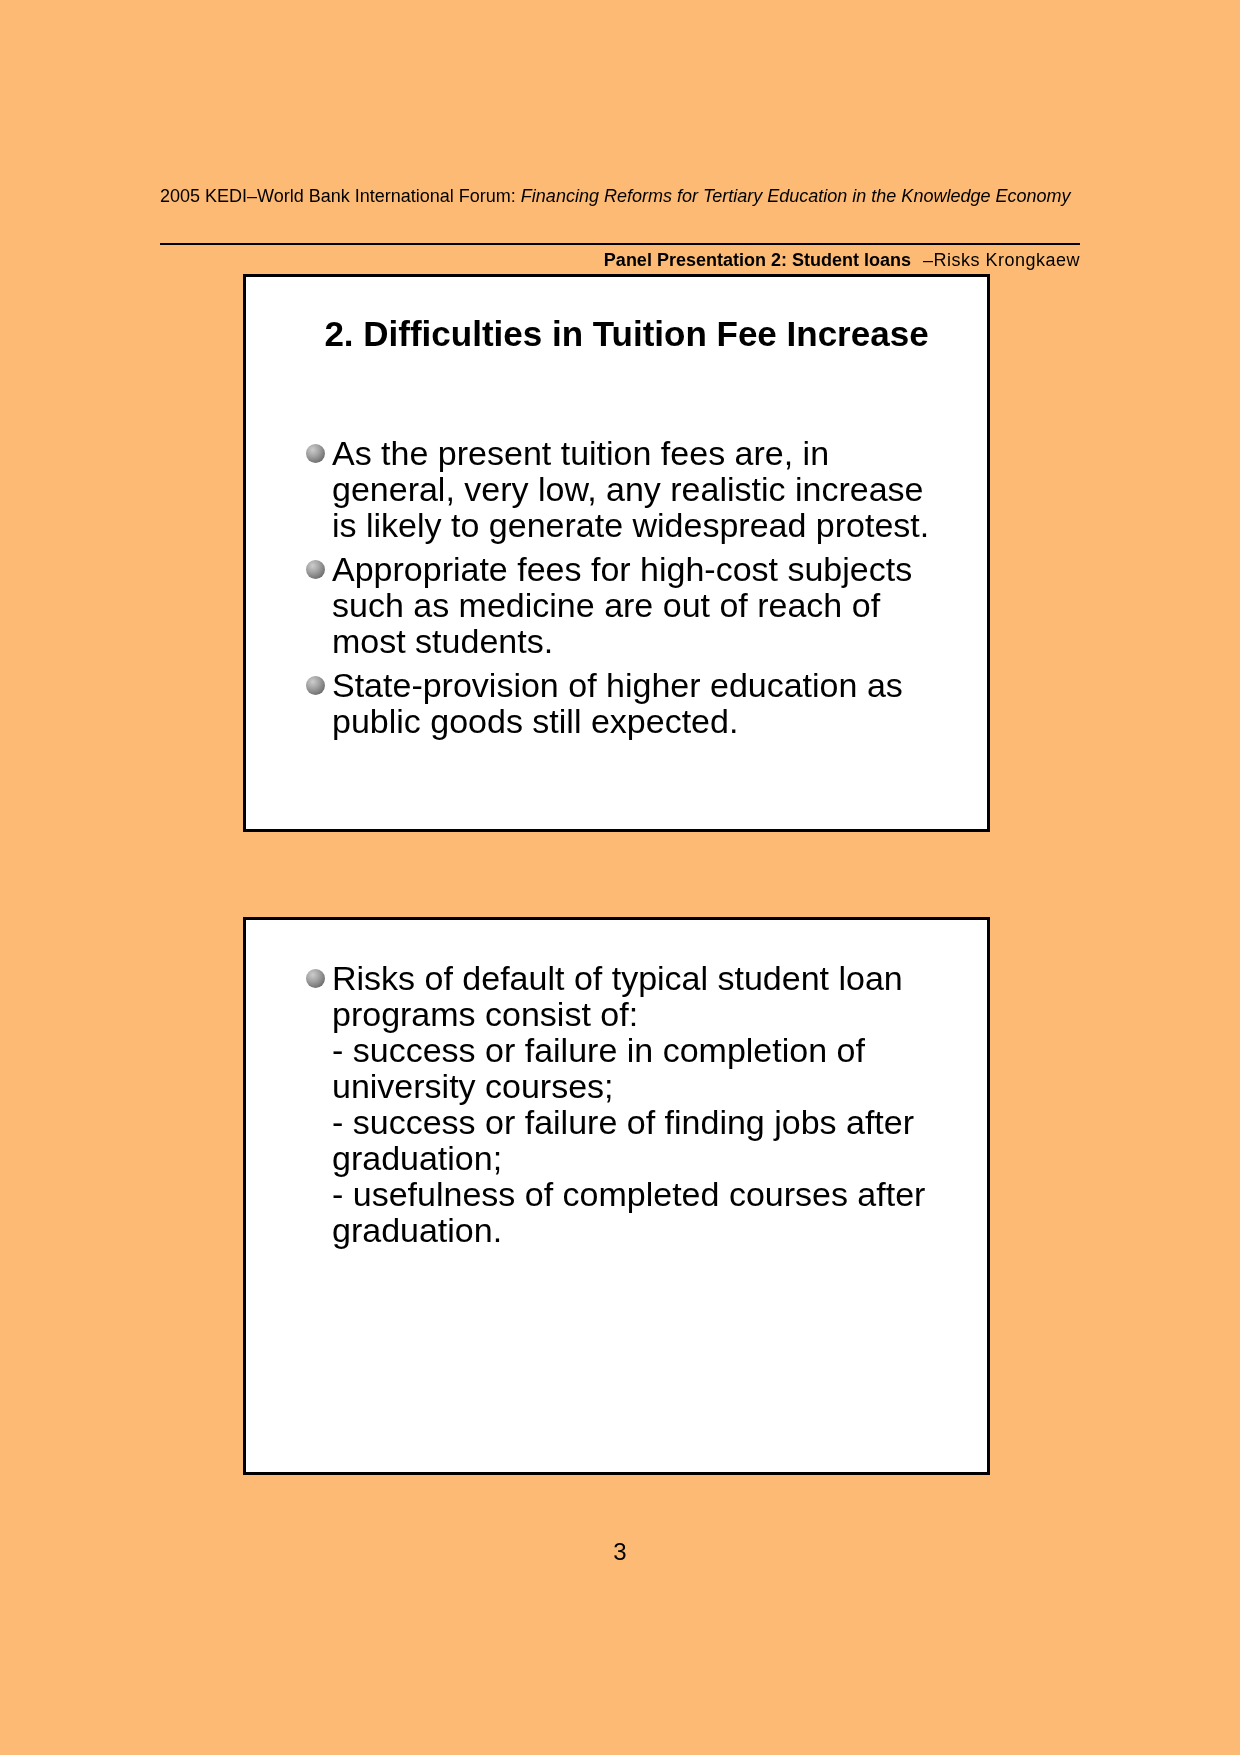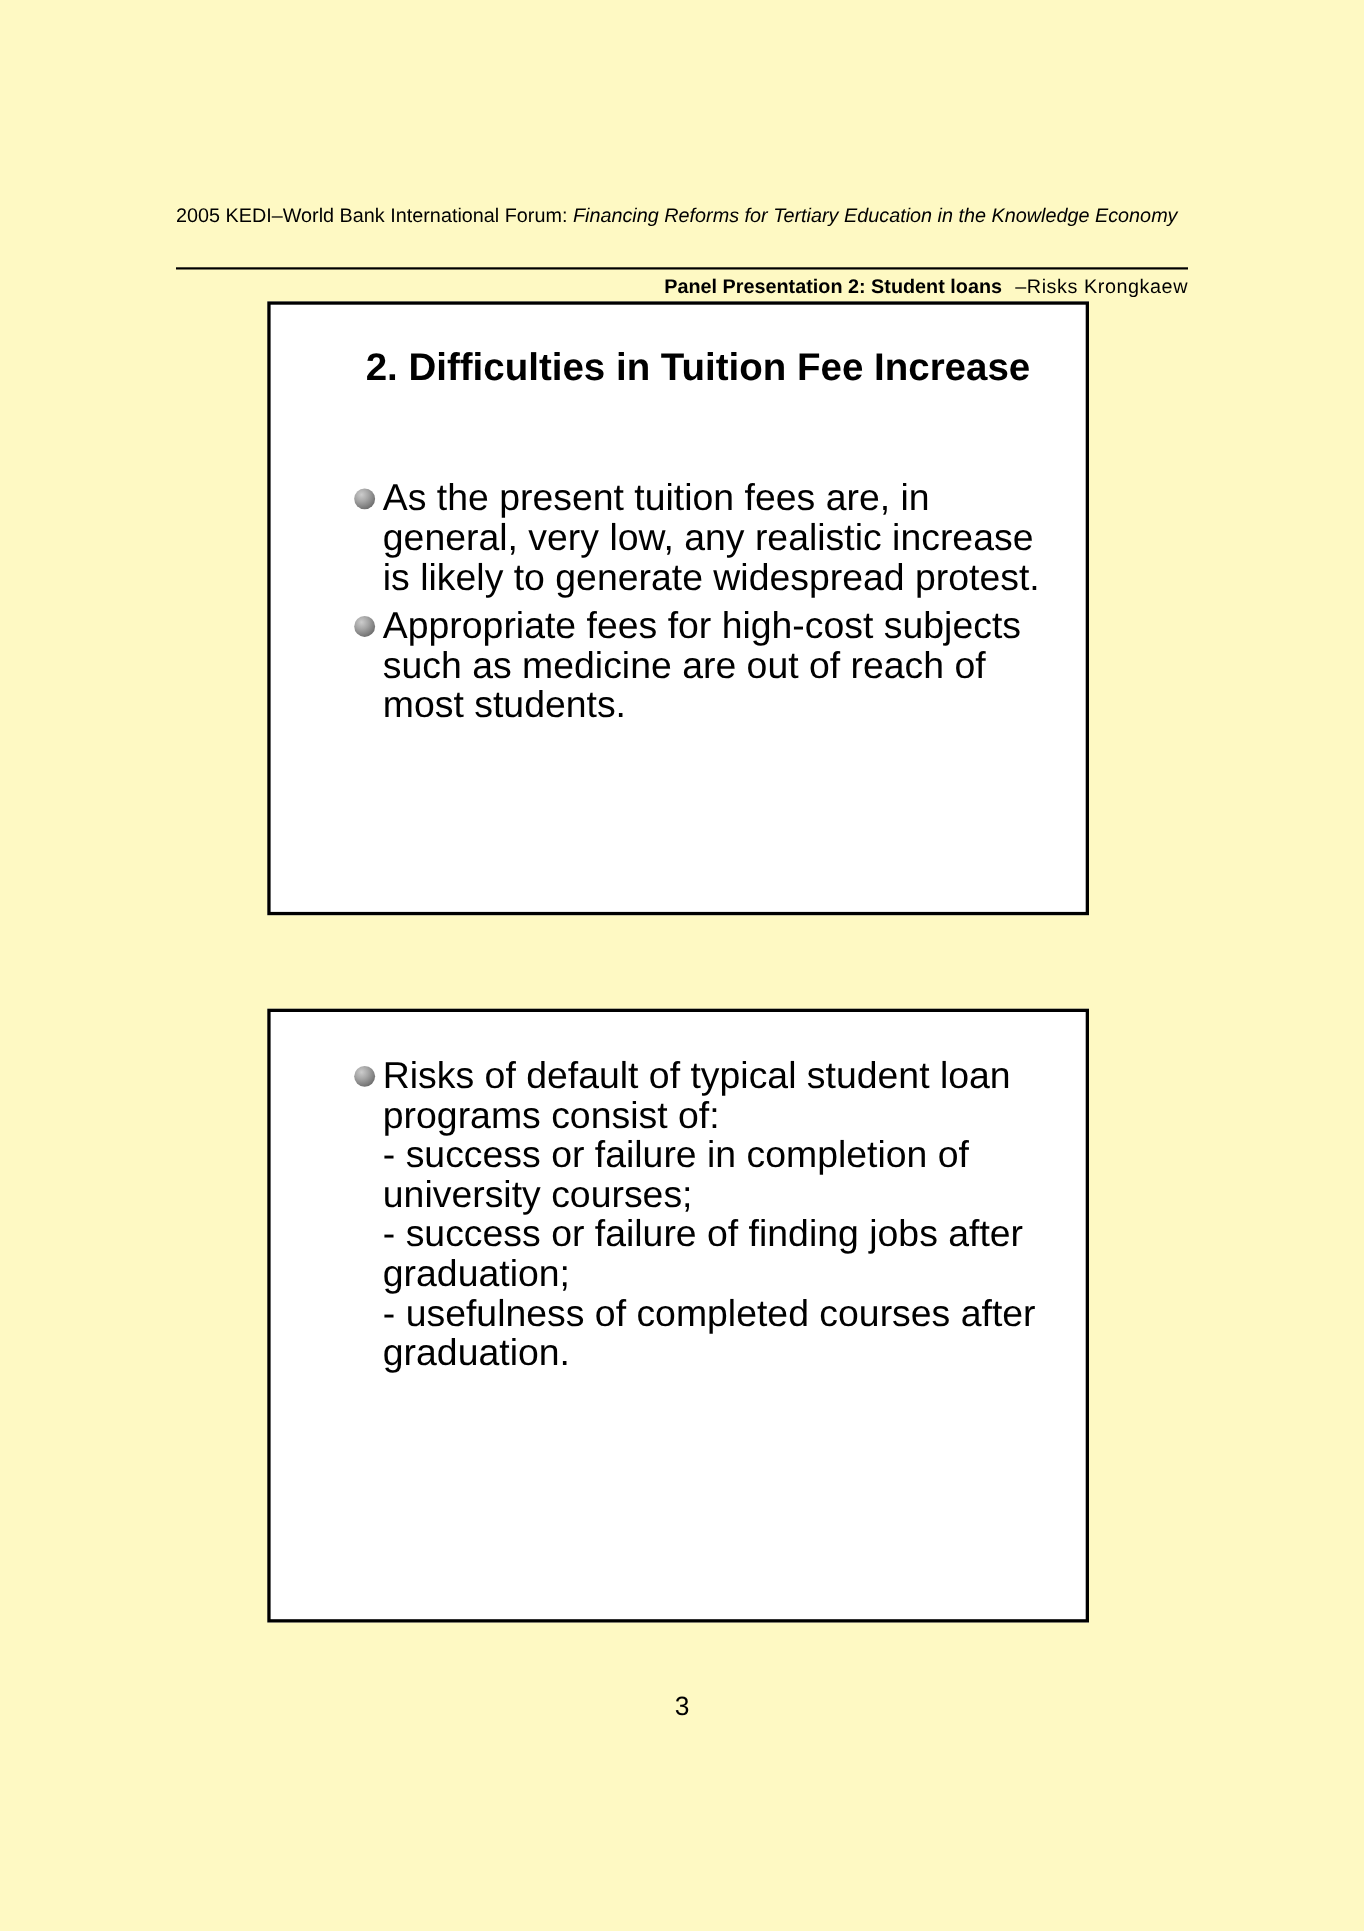--- a/index.html
+++ b/index.html
@@ -3,21 +3,21 @@
 <meta charset="utf-8">
 <style>
   * { margin: 0; padding: 0; box-sizing: border-box; }
   html, body { background: #e8e8e8; }
   body { font-family: "Liberation Sans", sans-serif; color: #000; }
 
   .page {
     position: relative;
     width: 1240px;
     height: 1755px;
-    background: #fef9c3;
+    background: #fdba74;
     margin: 0 auto;
     overflow: hidden;
   }
 
   
   .header-line1 {
     position: absolute;
     left: 160px; top: 186px; width: 920px;
     font-size: 18px;
     white-space: nowrap;
@@ -39,21 +39,21 @@
   .header-line2 .author { margin-left: 12px; letter-spacing: 0.5px; }
 
   
   .slide {
     position: absolute;
     left: 243px;
     width: 747px;
     height: 558px;
     border: 3px solid #000;
     background: #fff;
-    padding: 0 40px 0 76px;
+    padding: 0 40px 0 60px;
   }
   .slide.s1 { top: 274px; }
   .slide.s2 { top: 917px; }
 
   .slide-title {
     margin-top: 36px;
     text-align: center;
     font-weight: bold;
     font-size: 35px;
     line-height: 42px;
@@ -109,20 +109,25 @@
         <span class="bullet-text">As the present tuition fees are, in
 general, very low, any realistic increase
 is likely to generate widespread protest.</span>
       </div>
       <div class="bullet-row">
         <span class="sphere"></span>
         <span class="bullet-text">Appropriate fees for high-cost subjects
 such as medicine are out of reach of
 most students.</span>
       </div>
+      <div class="bullet-row">
+        <span class="sphere"></span>
+        <span class="bullet-text">State-provision of higher education as
+public goods still expected.</span>
+      </div>
     </div>
   </div>
 
   <div class="slide s2">
     <div class="bullets">
       <div class="bullet-row">
         <span class="sphere"></span>
         <span class="bullet-text">Risks of default of typical student loan
 programs consist of:
 - success or failure in completion of

